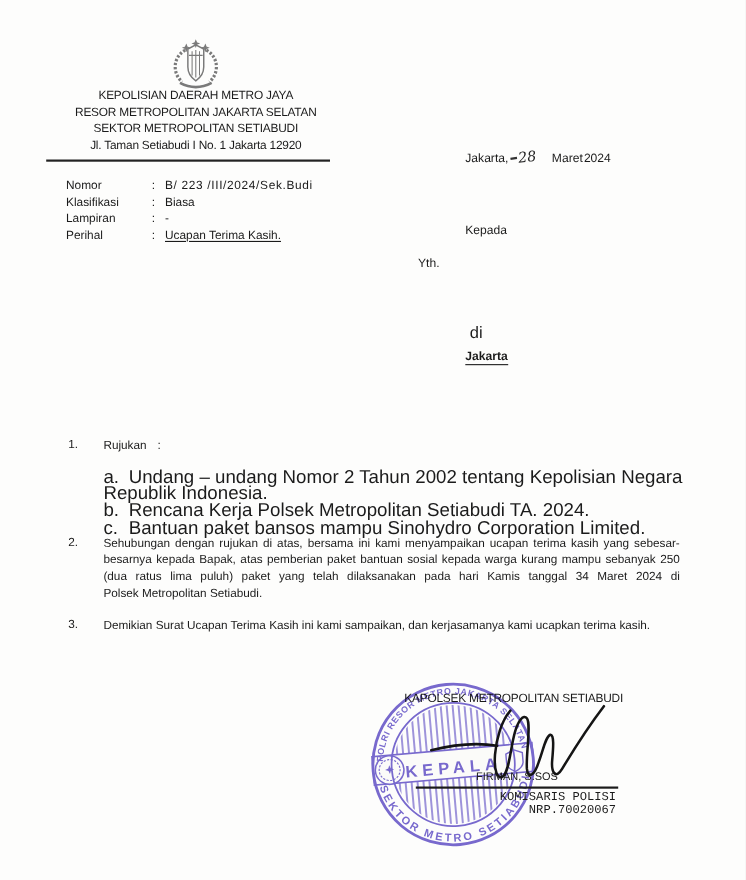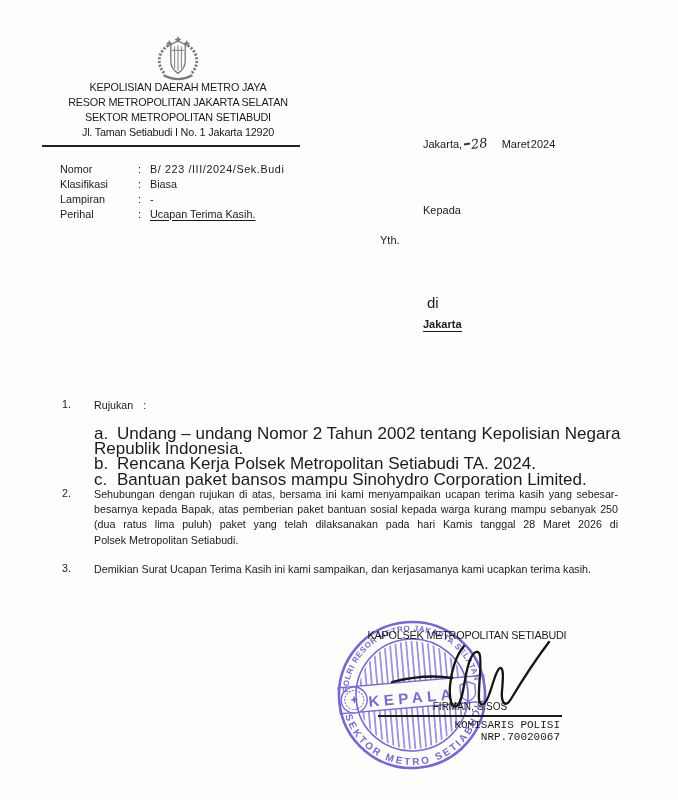--- a/index.html
+++ b/index.html
@@ -119,21 +119,21 @@
   <div class="abs sublist">
     <div><span class="sletter">a.</span><span>Undang – undang Nomor 2 Tahun 2002 tentang Kepolisian Negara Republik Indonesia.</span></div>
     <div><span class="sletter">b.</span><span>Rencana Kerja Polsek Metropolitan Setiabudi TA. 2024.</span></div>
     <div><span class="sletter">c.</span><span>Bantuan paket bansos mampu Sinohydro Corporation Limited.</span></div>
   </div>
 
   <div class="abs bnum n2">2.</div>
   <div class="abs btext t2">
     <div class="jline">Sehubungan dengan rujukan di atas, bersama ini kami menyampaikan ucapan terima kasih yang sebesar-</div>
     <div class="jline">besarnya kepada Bapak, atas pemberian paket bantuan sosial kepada warga kurang mampu sebanyak 250</div>
-    <div class="jline">(dua ratus lima puluh) paket yang telah dilaksanakan pada hari Kamis tanggal 28 Maret 2026 di</div>
+    <div class="jline">(dua ratus lima puluh) paket yang telah dilaksanakan pada hari Kamis tanggal 34 Maret 2024 di</div>
     <div>Polsek  Metropolitan  Setiabudi.</div>
   </div>
 
   <div class="abs bnum n3">3.</div>
   <div class="abs btext t3">Demikian Surat Ucapan Terima Kasih ini kami sampaikan, dan kerjasamanya kami ucapkan terima kasih.</div>
 
   <svg class="abs stamp-wrap" width="170" height="170" viewBox="0 0 170 170">
     <defs>
       <pattern id="hatch" width="5.4" height="8" patternUnits="userSpaceOnUse">
         <line x1="2.7" y1="0" x2="2.7" y2="8" stroke="#5b49c6" stroke-width="1.3"></line>

